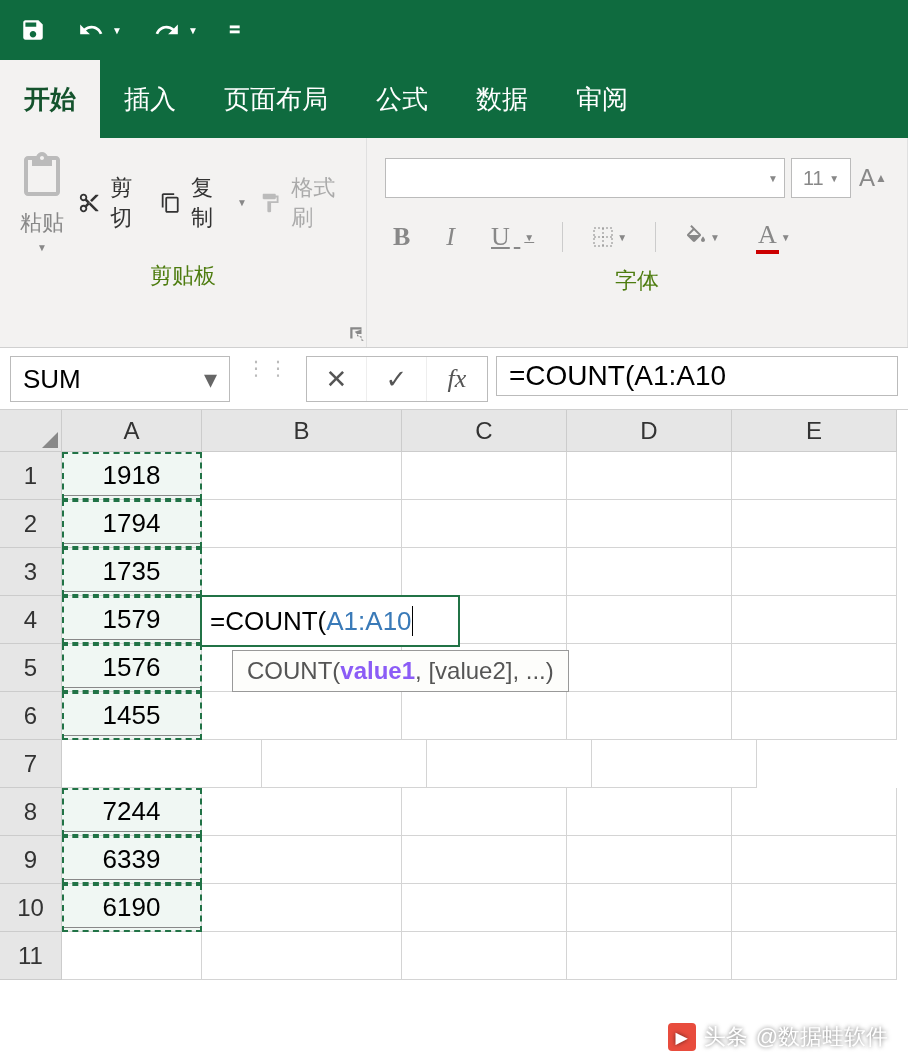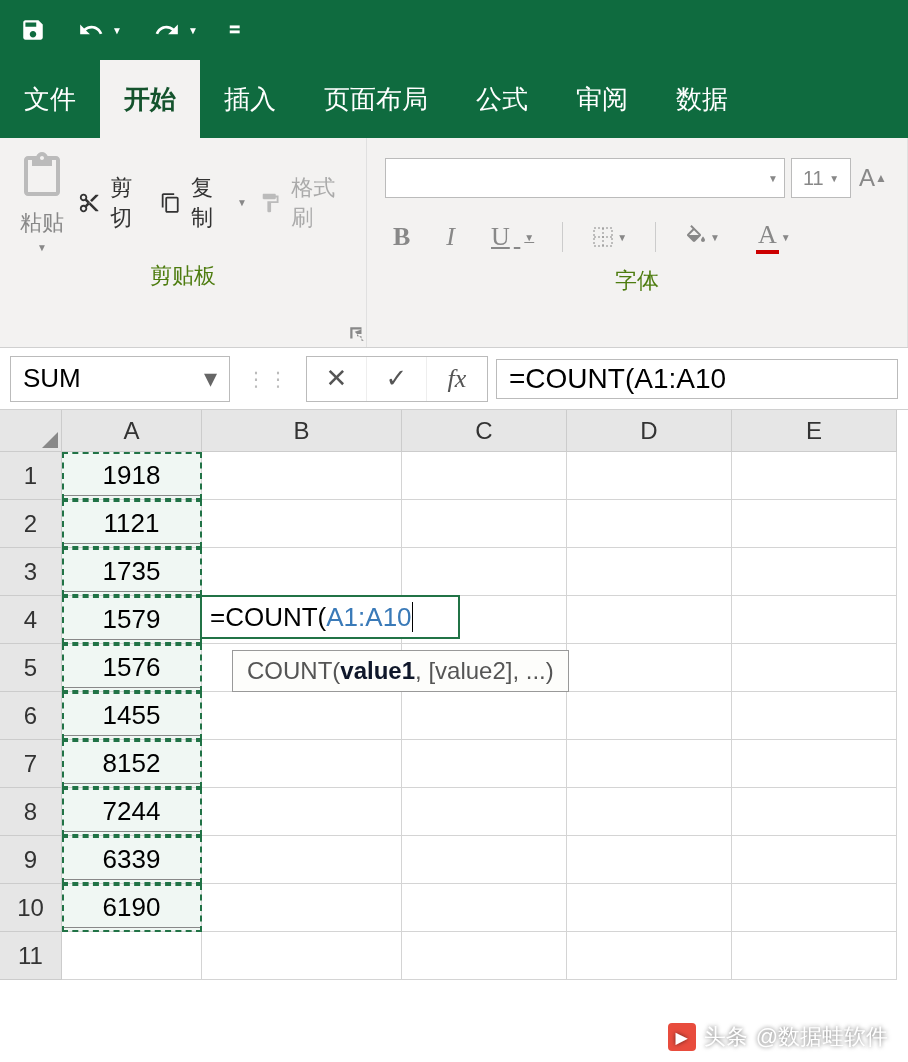--- a/index.html
+++ b/index.html
@@ -36,21 +36,21 @@
 .font-name-box { width: 400px; height: 40px; border: 1px solid #bbb; background: #fff; display: flex; align-items: center; justify-content: flex-end; padding: 0 6px; }
 .font-size-box { width: 60px; height: 40px; border: 1px solid #bbb; background: #fff; display: flex; align-items: center; justify-content: center; font-size: 20px; color: #888; }
 .font-inc { width: 32px; height: 40px; display: flex; align-items: center; justify-content: center; font-size: 24px; color: #888; }
 .font-row2 { display: flex; gap: 20px; align-items: center; }
 .fmt-btn { font-size: 26px; color: #888; padding: 4px 8px; display: flex; align-items: center; gap: 4px; font-family: "Times New Roman", serif; }
 .fmt-u { text-decoration: underline; }
 .divider { width: 1px; height: 30px; background: #ccc; }
 .color-btn { display: flex; align-items: center; gap: 2px; }
 
 
-.formula-bar { height: 62px; display: flex; align-items: center; gap: 8px; padding: 8px 10px; border-bottom: 1px solid #d0d0d0; background: #fff; }
+.formula-bar { height: 62px; display: flex; align-items: flex-start; gap: 8px; padding: 8px 10px; border-bottom: 1px solid #d0d0d0; background: #fff; }
 .name-box { width: 220px; height: 46px; border: 1px solid #bbb; background: #fff; display: flex; align-items: center; padding: 0 12px; font-size: 26px; }
 .name-box-arrow { margin-left: auto; color: #666; }
 .drag-handle { color: #bbb; font-size: 20px; padding: 0 8px; letter-spacing: 2px; }
 .fb-btns { display: flex; align-items: center; gap: 0; border: 1px solid #bbb; height: 46px; }
 .fb-btn { width: 60px; height: 44px; display: flex; align-items: center; justify-content: center; font-size: 26px; color: #555; border-right: 1px solid #eee; }
 .fb-btn:last-child { border-right: none; font-style: italic; font-family: "Times New Roman", serif; }
 .formula-input { flex: 1; height: 40px; border: 1px solid #bbb; padding: 0 12px; font-size: 28px; display: flex; align-items: center; }
 
 
 .grid { position: relative; }
@@ -62,26 +62,26 @@
 .col-B { width: 200px; }
 .col-C, .col-D, .col-E { width: 165px; }
 
 .data-row { display: flex; height: 48px; }
 .row-header { width: 62px; border-right: 1px solid #ccc; border-bottom: 1px solid #ccc; background: #e6e6e6; display: flex; align-items: center; justify-content: center; font-size: 24px; color: #333; }
 .cell { border-right: 1px solid #d4d4d4; border-bottom: 1px solid #d4d4d4; display: flex; align-items: center; justify-content: center; font-size: 26px; color: #000; background: #fff; position: relative; }
 
 .marching { outline: 2px dashed #217346; outline-offset: -2px; background: #f0f7f3; }
 .marching .cell-inner { border-bottom: 1px solid #888; width: 100%; text-align: center; padding: 4px 0; }
 
-.active-cell { position: absolute; border: 2px solid #217346; background: #fff; display: flex; align-items: center; padding: 0 8px; font-size: 26px; z-index: 10; left: 200px; top: 185px; width: 260px; height: 44px; }
+.active-cell { position: absolute; border: 2px solid #217346; background: #fff; display: flex; align-items: center; padding: 0 8px; font-size: 26px; z-index: 10; left: 200px; top: 185px; width: 260px; height: 52px; }
 .active-cell .ref { color: #3a7ab8; }
 .cursor-line { display: inline-block; width: 1px; height: 30px; background: #000; vertical-align: middle; }
 
 .tooltip { position: absolute; left: 232px; top: 240px; background: #fdfdfb; border: 1px solid #999; padding: 6px 14px; font-size: 24px; color: #555; z-index: 11; font-family: Arial, sans-serif; }
-.tooltip b { font-weight: bold; color: #0f172a; }
+.tooltip b { font-weight: bold; color: #8b5cf6; }
 
 .watermark { position: absolute; right: 20px; bottom: 10px; font-size: 22px; color: #fff; text-shadow: 0 0 4px rgba(0,0,0,0.6); display: flex; align-items: center; gap: 8px; z-index: 20; }
 .watermark-icon { width: 28px; height: 28px; background: #e84c3d; border-radius: 4px; display: flex; align-items: center; justify-content: center; color: #fff; font-size: 16px; }
 
 .dd-caret { font-size: 10px; color: #888; }
 </style>
 </head>
 <body>
 
 <div class="titlebar">
@@ -99,27 +99,26 @@
   <div class="qat-btn">
     <svg width="30" height="26" viewBox="0 0 24 24">
         <path d="M18.4 10.6C16.55 8.99 14.15 8 11.5 8c-4.65 0-8.58 3.03-9.96 7.22L3.9 16c1.05-3.19 4.05-5.5 7.6-5.5 1.95 0 3.73.72 5.12 1.88L13 16h9V7l-3.6 3.6z"></path>
       </svg>
     <span class="qat-dropdown">▼</span>
   </div>
   <div class="qat-btn" style="font-size:14px;">〓</div>
 </div>
 
 <div class="ribbon-tabs">
-  <div class="tab">文件</div>
   <div class="tab active">开始</div>
   <div class="tab">插入</div>
   <div class="tab">页面布局</div>
   <div class="tab">公式</div>
+  <div class="tab">数据</div>
   <div class="tab">审阅</div>
-  <div class="tab">数据</div>
 </div>
 
 <div class="ribbon">
   <div class="group">
     <div class="clipboard-group">
       <div class="paste-btn">
         <svg viewBox="0 0 24 24" fill="#bbb">
             <path d="M19 2h-4.18C14.4.84 13.3 0 12 0c-1.3 0-2.4.84-2.82 2H5c-1.1 0-2 .9-2 2v16c0 1.1.9 2 2 2h14c1.1 0 2-.9 2-2V4c0-1.1-.9-2-2-2zm-7 0c.55 0 1 .45 1 1s-.45 1-1 1-1-.45-1-1 .45-1 1-1zm7 18H5V4h2v3h10V4h2v16z"></path>
           </svg>
         <span class="paste-label">粘贴</span>
@@ -221,21 +220,21 @@
           <div class="cell-inner">1918</div>
         </div>
         <div class="cell col-B"></div>
         <div class="cell col-C"></div>
         <div class="cell col-D"></div>
         <div class="cell col-E"></div>
       </div>
       <div class="data-row">
         <div class="row-header">2</div>
         <div class="cell col-A marching">
-          <div class="cell-inner">1121</div>
+          <div class="cell-inner">1794</div>
         </div>
         <div class="cell col-B"></div>
         <div class="cell col-C"></div>
         <div class="cell col-D"></div>
         <div class="cell col-E"></div>
       </div>
       <div class="data-row">
         <div class="row-header">3</div>
         <div class="cell col-A marching">
           <div class="cell-inner">1735</div>
@@ -270,23 +269,20 @@
         <div class="cell col-A marching">
           <div class="cell-inner">1455</div>
         </div>
         <div class="cell col-B"></div>
         <div class="cell col-C"></div>
         <div class="cell col-D"></div>
         <div class="cell col-E"></div>
       </div>
       <div class="data-row">
         <div class="row-header">7</div>
-        <div class="cell col-A marching">
-          <div class="cell-inner">8152</div>
-        </div>
         <div class="cell col-B"></div>
         <div class="cell col-C"></div>
         <div class="cell col-D"></div>
         <div class="cell col-E"></div>
       </div>
       <div class="data-row">
         <div class="row-header">8</div>
         <div class="cell col-A marching">
           <div class="cell-inner">7244</div>
         </div>

